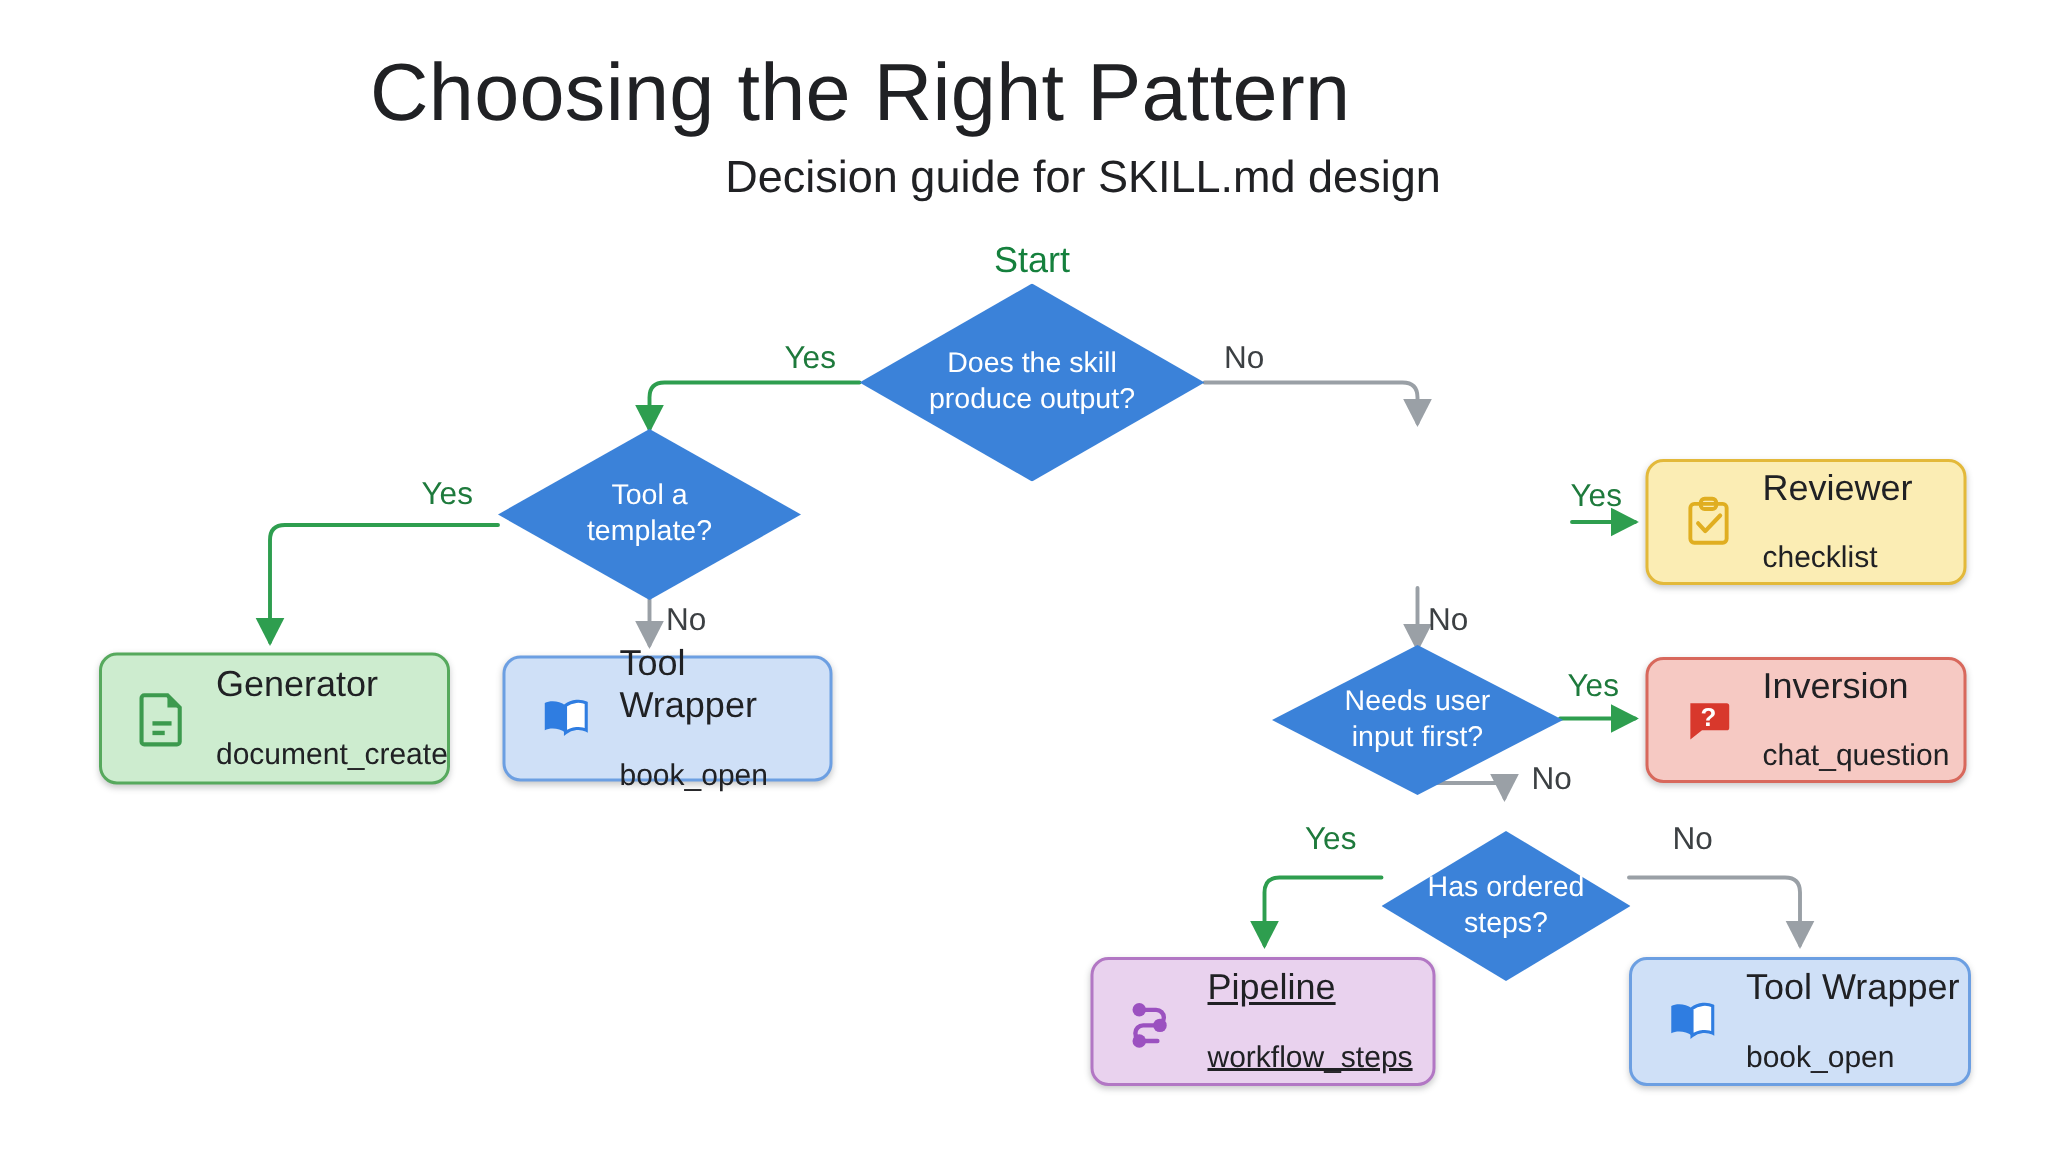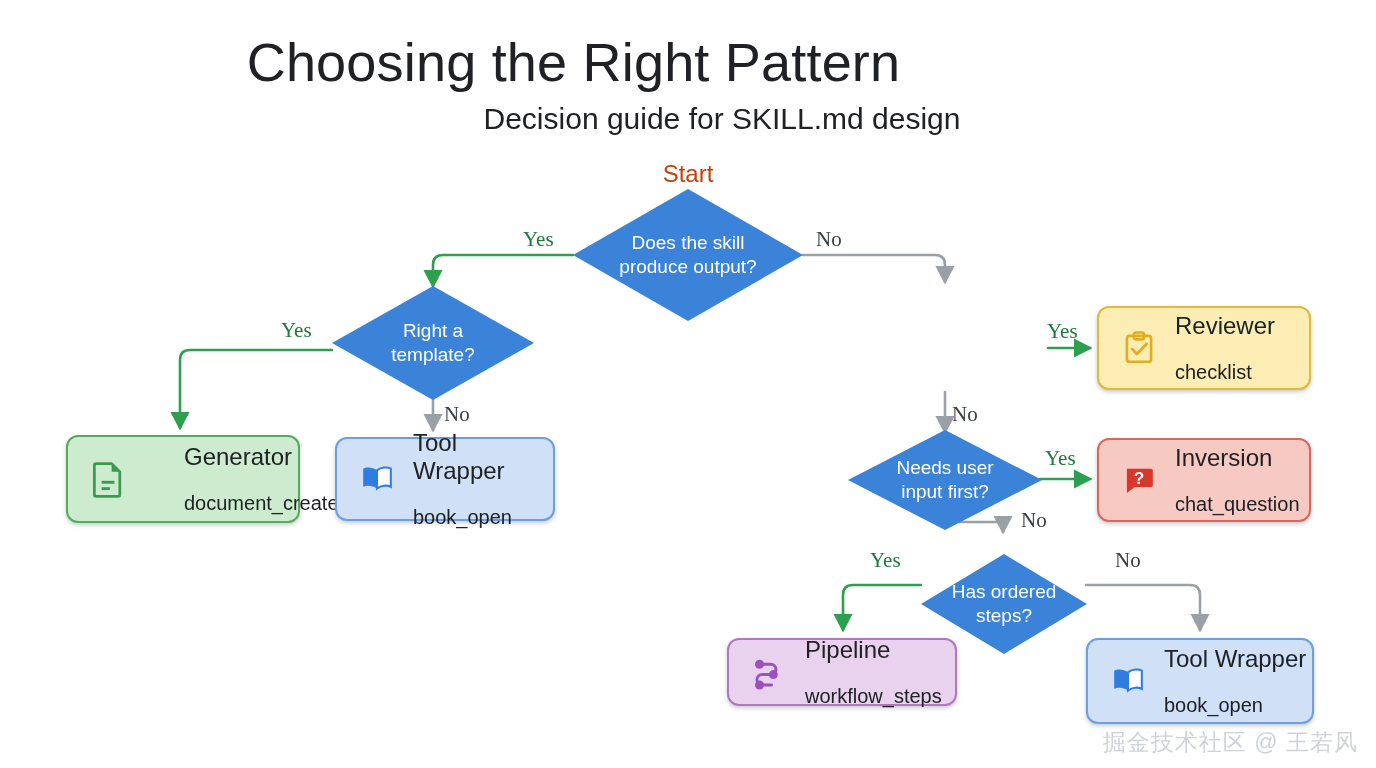--- a/index.html
+++ b/index.html
@@ -45,21 +45,21 @@
     color: #202124;
     line-height: 1.2;
     padding-left: 34px;
   }
   .start-label {
     position: absolute;
     left: 596px; top: 160px;
     width: 184px;
     text-align: center;
     font-size: 24px;
-    color: #c2410c;
+    color: #15803d;
   }
 
   
   #edges {
     position: absolute;
     left: 0; top: 0;
     width: 1376px;
     height: 768px;
     pointer-events: none;
   }
@@ -107,21 +107,20 @@
   .card.blue   { background: #cfe0f7; border: 2px solid #6c9fe2; }
   .card.yellow { background: #fbedb4; border: 2px solid #e3b93a; }
   .card.red    { background: #f6c9c3; border: 2px solid #d8685c; }
   .card.purple { background: #e9d2ee; border: 2px solid #b277c4; }
 
   
   .elabel {
     position: absolute;
     font-size: 21px;
     white-space: nowrap;
-    font-family: Liberation Serif, serif;
   }
   .elabel.yes { color: #1e7a3c; }
   .elabel.no  { color: #3c4043; }
 
   
   .watermark {
     position: absolute;
     right: 18px; bottom: 10px;
     font-size: 23px;
     color: #cfd3d8;
@@ -189,41 +188,41 @@
 
   <div class="diamond" style="left:573px; top:189px; width:230px; height:132px;">
     <div class="dtext">
       <span>Does the skill</span><br>
       <span>produce output?</span>
     </div>
   </div>
 
   <div class="diamond" style="left:332px; top:286px; width:202px; height:114px;">
     <div class="dtext">
-      <span>Right a</span><br>
+      <span>Tool a</span><br>
       <span>template?</span>
     </div>
   </div>
 
 
   <div class="diamond" style="left:848px; top:430px; width:194px; height:100px;">
     <div class="dtext">
       <span>Needs user</span><br>
       <span>input first?</span>
     </div>
   </div>
 
   <div class="diamond" style="left:921px; top:554px; width:166px; height:100px;">
     <div class="dtext">
       <span>Has ordered</span><br>
       <span>steps?</span>
     </div>
   </div>
 
-  <div class="card green" style="left:66px; top:435px; width:234px; height:88px;gap:40px;">
+  <div class="card green" style="left:66px; top:435px; width:234px; height:88px;">
     <div class="ico">
       <svg viewBox="0 0 44 44" width="40" height="40" aria-hidden="true">
         <path d="M9 5 h17 l9 9 v25 a2 2 0 0 1 -2 2 h-24 a2 2 0 0 1 -2 -2 v-32 a2 2 0 0 1 2 -2 z" fill="none" stroke="#3c9a4e" stroke-width="3"></path>
         <path d="M26 5 v9 h9 z" fill="#3c9a4e"></path>
         <rect x="15" y="24" width="14" height="3.2" fill="#3c9a4e"></rect>
         <rect x="15" y="31" width="9" height="3.2" fill="#3c9a4e"></rect>
       </svg>
     </div>
     <div class="txt">
       <div class="t1">Generator</div>
@@ -264,21 +263,21 @@
         <path d="M8 9 h28 a2 2 0 0 1 2 2 v17 a2 2 0 0 1 -2 2 h-19 l-9 7 v-7 a2 2 0 0 1 0 0 z" fill="#d8382c"></path>
         <text x="22" y="27" font-family="'Liberation Sans', sans-serif" font-size="20" font-weight="bold" fill="#ffffff" text-anchor="middle">?</text>
       </svg>
     </div>
     <div class="txt">
       <div class="t1">Inversion</div>
       <div class="t2">chat_question</div>
     </div>
   </div>
 
-  <div class="card purple" style="left:727px; top:638px; width:230px; height:68px;">
+  <div class="card purple" style="left:727px; top:638px; width:230px; height:86px;text-decoration:underline;">
     <div class="ico">
       <svg viewBox="0 0 44 44" width="38" height="38" aria-hidden="true">
         <path d="M13 13 h11 a6 6 0 0 1 0 12 h-10 a6 6 0 0 0 0 12 h11" fill="none" stroke="#9b51c0" stroke-width="3.4" stroke-linecap="round"></path>
         <circle cx="11" cy="13" r="5.2" fill="#9b51c0"></circle>
         <circle cx="27" cy="25" r="5.2" fill="#9b51c0"></circle>
         <circle cx="11" cy="37" r="5.2" fill="#9b51c0"></circle>
       </svg>
     </div>
     <div class="txt">
       <div class="t1">Pipeline</div>
@@ -292,15 +291,14 @@
         <path d="M22 12 C17 8, 10 8, 6 10 v21 c4 -2 11 -2 16 2 z" fill="#2f7de1"></path>
         <path d="M22 12 C27 8, 34 8, 38 10 v21 c-4 -2 -11 -2 -16 2 z" fill="#ffffff" stroke="#2f7de1" stroke-width="2.4"></path>
       </svg>
     </div>
     <div class="txt">
       <div class="t1">Tool Wrapper</div>
       <div class="t2">book_open</div>
     </div>
   </div>
 
-  <div class="watermark">掘金技术社区 @ 王若风</div>
 
 </div>
 
 </body></html>

